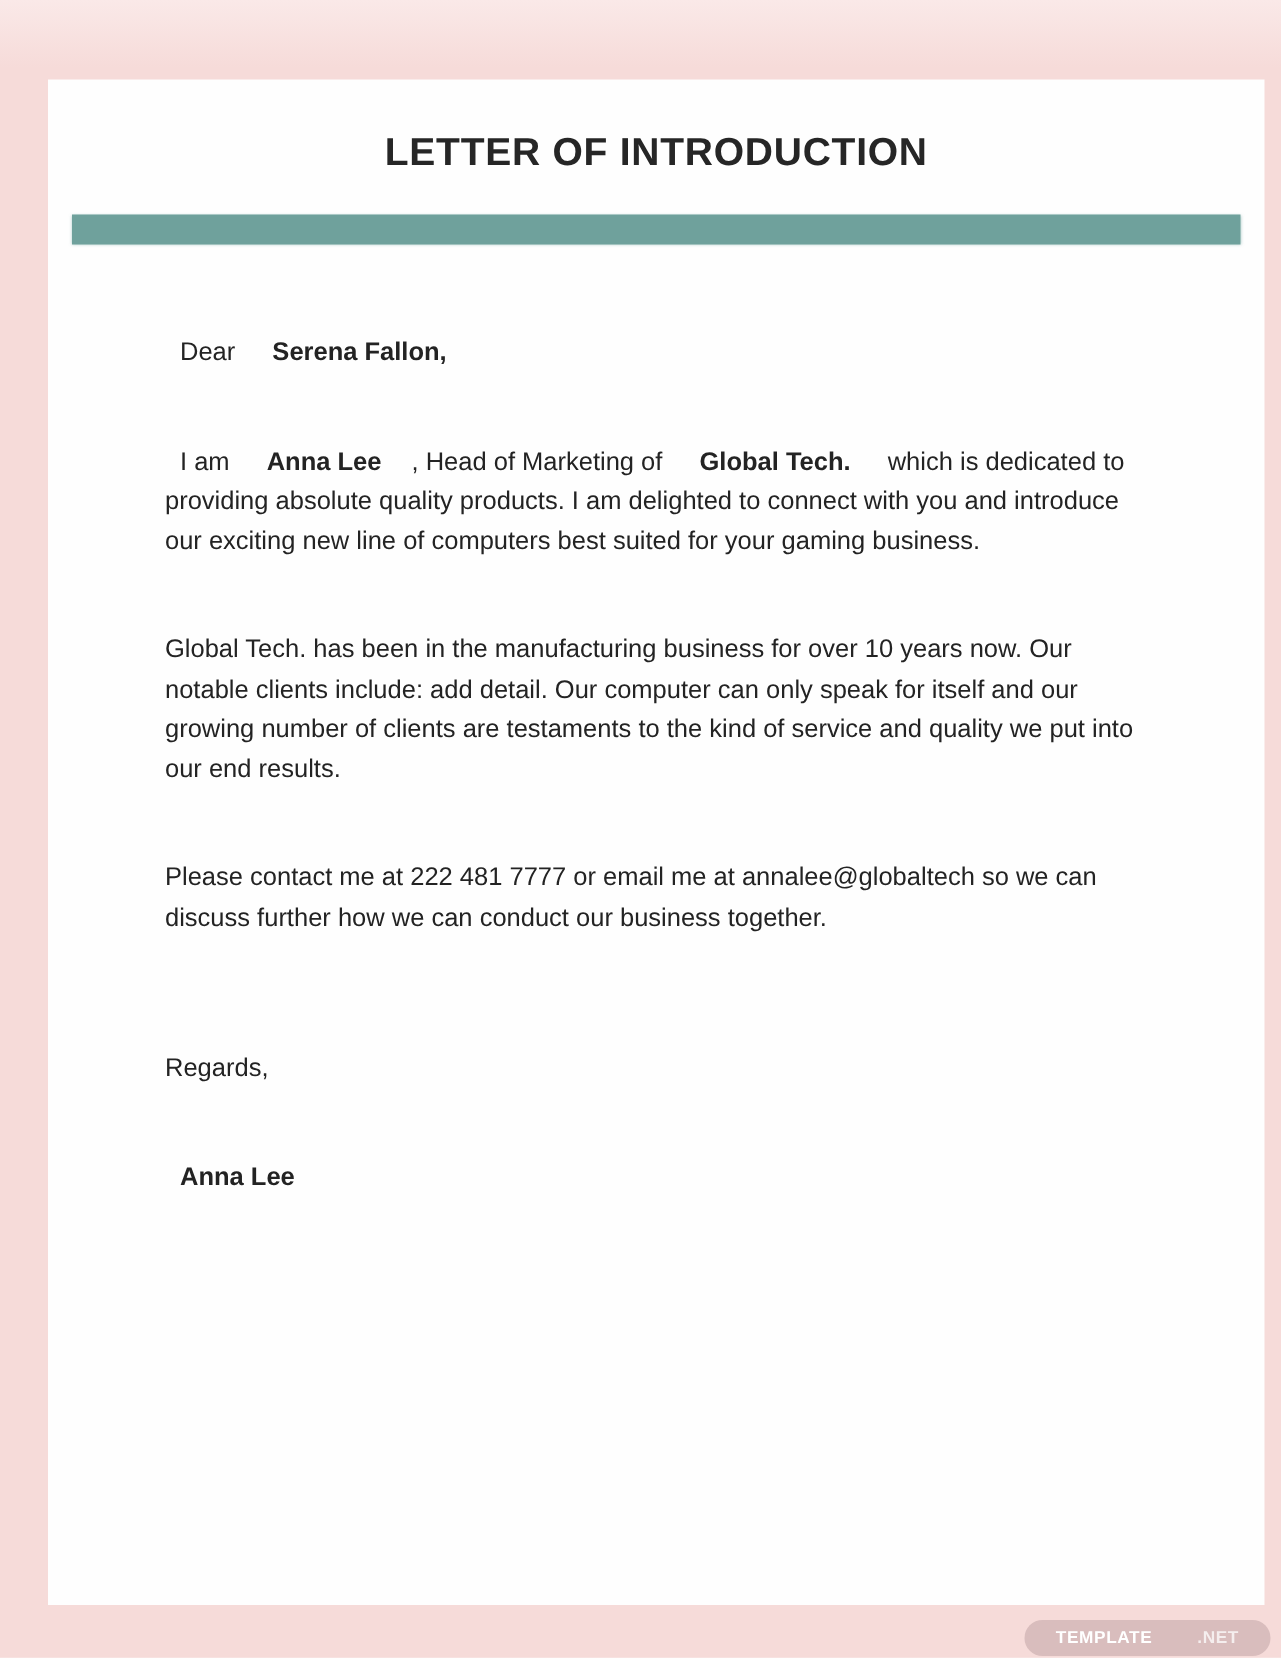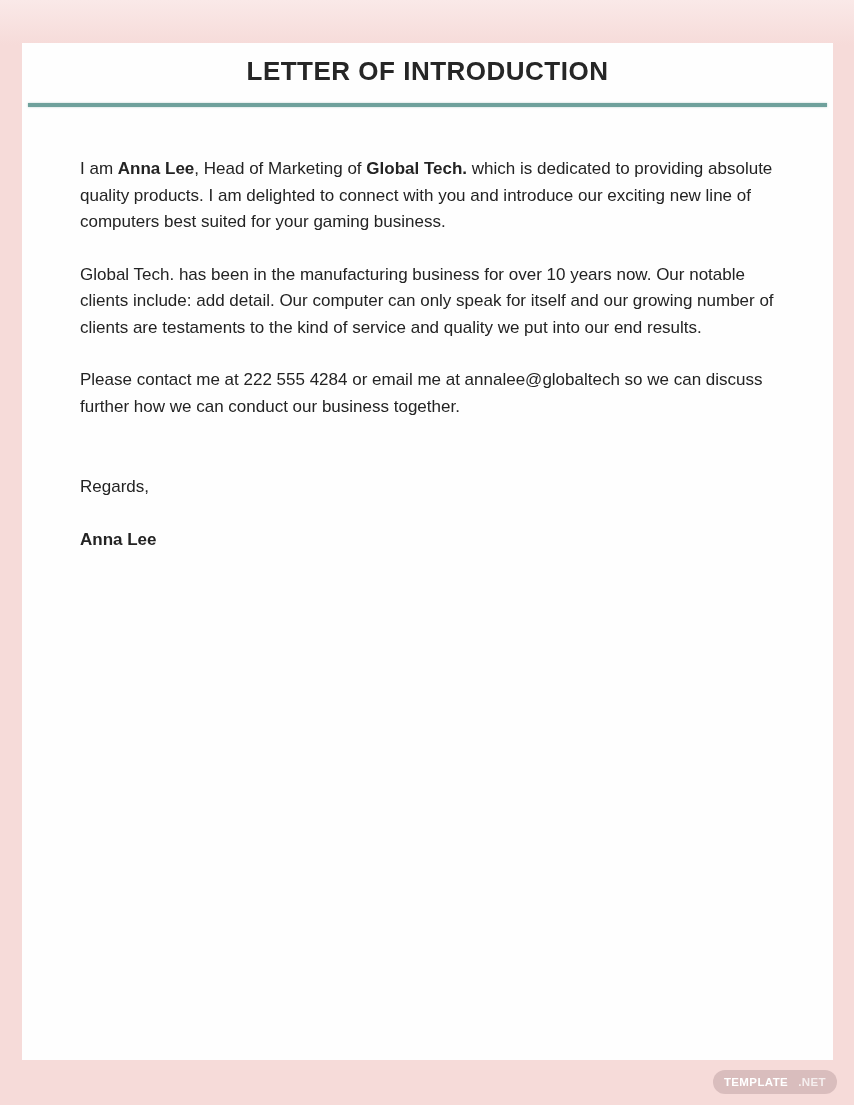--- a/index.html
+++ b/index.html
@@ -2,21 +2,21 @@
 <html style="--bg: #f6dbd9; --accent: #6fa19c; --page-bg: #fefefe; --ink: #232323; --badge-bg: #d9bdbd;"><head>
 <meta charset="utf-8">
 <style>
   :root {
     --bg: #f6dbd9;
     --accent: #6fa19c;
     --page-bg: #fefefe;
     --ink: #232323;
     --badge-bg: #d9bdbd;
   }
-  * { margin: 0; padding: 0; box-sizing: border-box; }
+  * { margin: 0; padding: 10px; box-sizing: border-box; }
   html, body {
     width: 854px;
     height: 1105px;
     overflow: hidden;
     font-family: "Liberation Sans", sans-serif;
   }
   body {
     position: relative;
     background: linear-gradient(180deg, #fae9e8 0%, var(--bg) 45px, var(--bg) 100%);
   }
@@ -78,27 +78,28 @@
 <body>
 
 <div class="page">
 
   <h1 class="doc-title">LETTER OF INTRODUCTION</h1>
 
   <div class="divider"></div>
 
   <div class="letter-body">
 
+    <p><span>Dear </span><b>Serena Fallon,</b></p>
 
 
     <p><span>I am </span><b>Anna Lee</b><span>, Head of Marketing of </span><b>Global Tech.</b><span> which is dedicated to providing absolute quality products. I am delighted to connect with you and introduce our exciting new line of computers best suited for your gaming business.</span></p>
 
     <p>Global Tech. has been in the manufacturing business for over 10 years now. Our notable clients include: add detail. Our computer can only speak for itself and our growing number of clients are testaments to the kind of service and quality we put into our end results.</p>
 
-    <p>Please contact me at 222 555 4284 or email me at annalee@globaltech so we can discuss further how we can conduct our business together.</p>
+    <p>Please contact me at 222 481 7777 or email me at annalee@globaltech so we can discuss further how we can conduct our business together.</p>
 
     <p class="closing">Regards,</p>
 
     <p class="signature-block"><b>Anna Lee</b><br></p>
 
   </div>
 </div>
 
 <div class="watermark-badge">
     <span>TEMPLATE</span>

